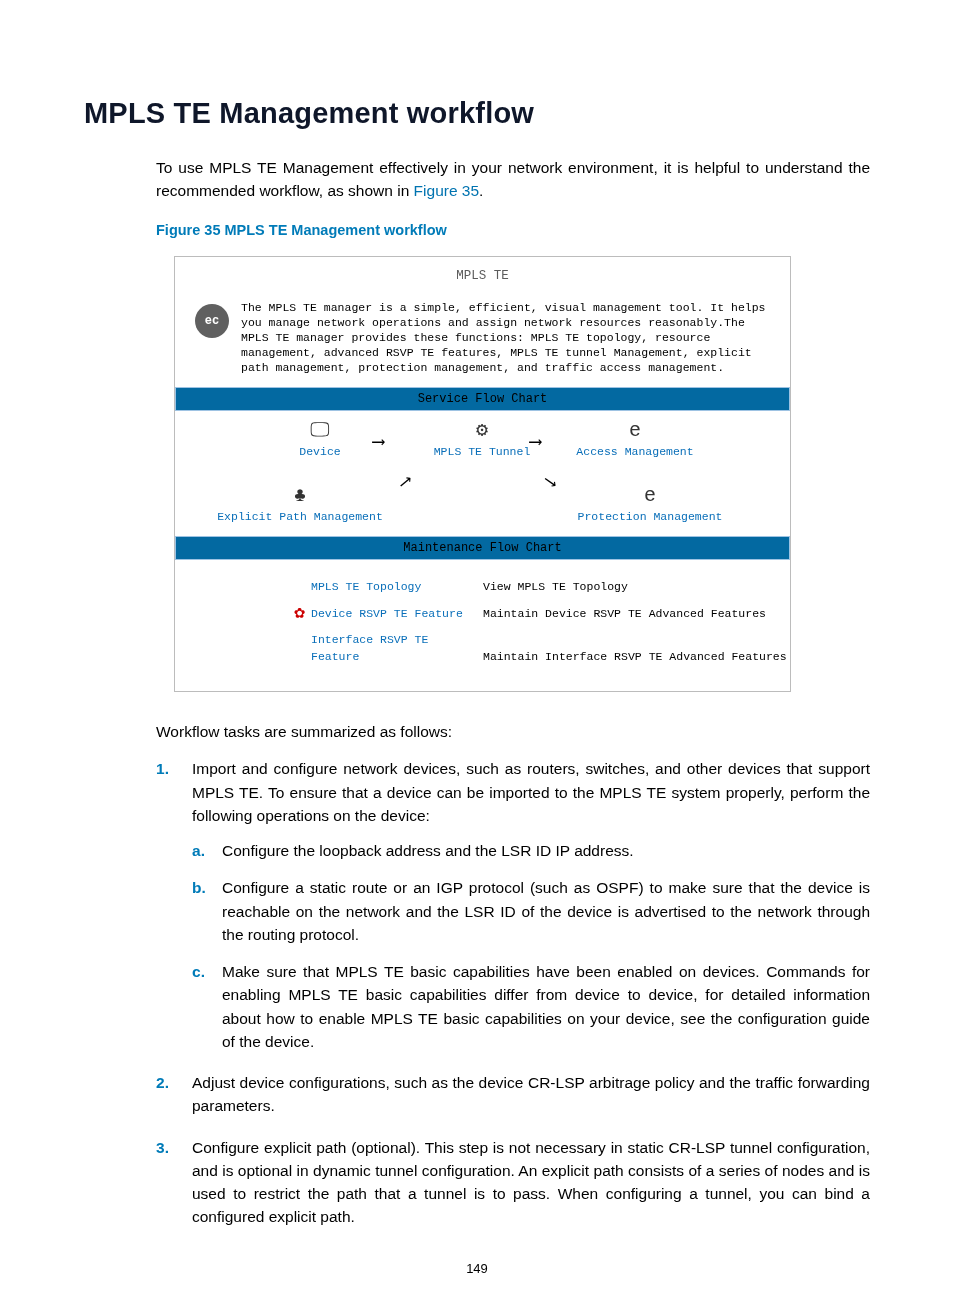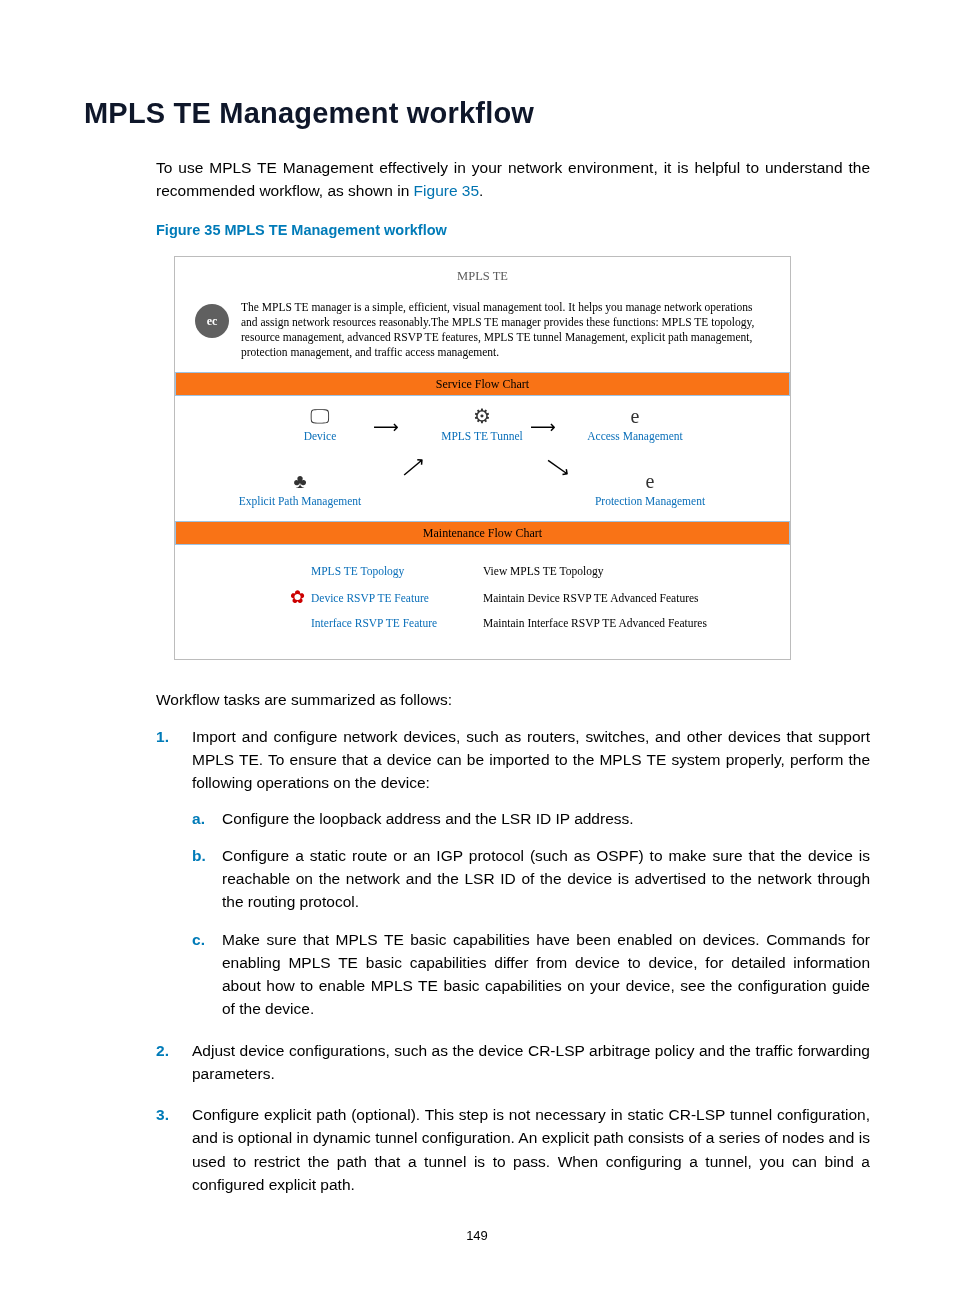--- a/index.html
+++ b/index.html
@@ -26,21 +26,21 @@
   .figcap {
     color:#007bb8;
     font-weight:bold;
     font-size:14.5px;
     margin:16px 0 14px 0;
   }
   
   .figure {
     border:1px solid #bcbcbc;
     background:#fff;
-    font-family:Liberation Serif, serif;
+    font-family:Liberation Mono, monospace;
     width:615px;
     margin-left:18px;
   }
   .fig-title {
     text-align:center;
     color:#5b5b5b;
     font-size:12.5px;
     padding:10px 0;
   }
   .fig-desc-row {
@@ -53,21 +53,21 @@
     width:34px; height:34px; border-radius:50%;
     background:#606060; color:#fff;
     display:flex; align-items:center; justify-content:center;
     font-weight:bold; font-size:12px; flex:0 0 34px;
     margin-top:4px;
   }
   .fig-desc {
     font-size:11.5px; line-height:1.32; color:#000;
   }
   .bar {
-    background:#f97316;
+    background:#0369a1;
     border:1px solid #9ec3e3;
     text-align:center;
     font-size:12px;
     color:#000;
     padding:2px 0;
   }
   .flow-area {
     position:relative;
     height:125px;
   }

